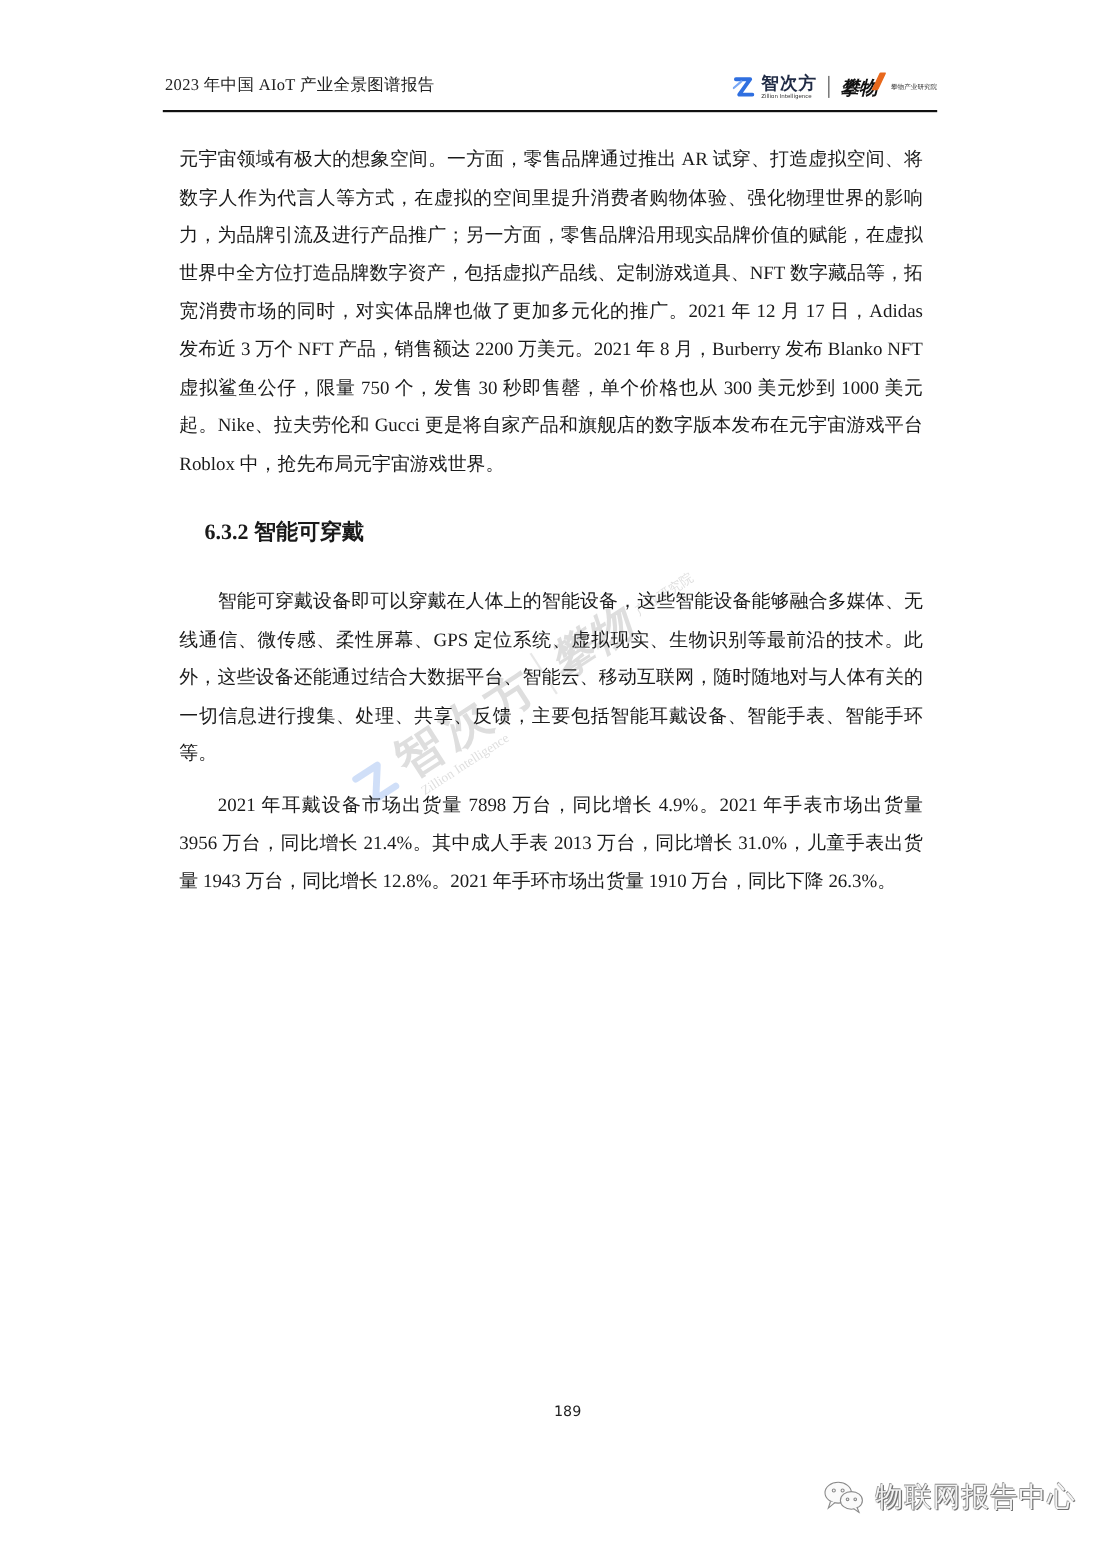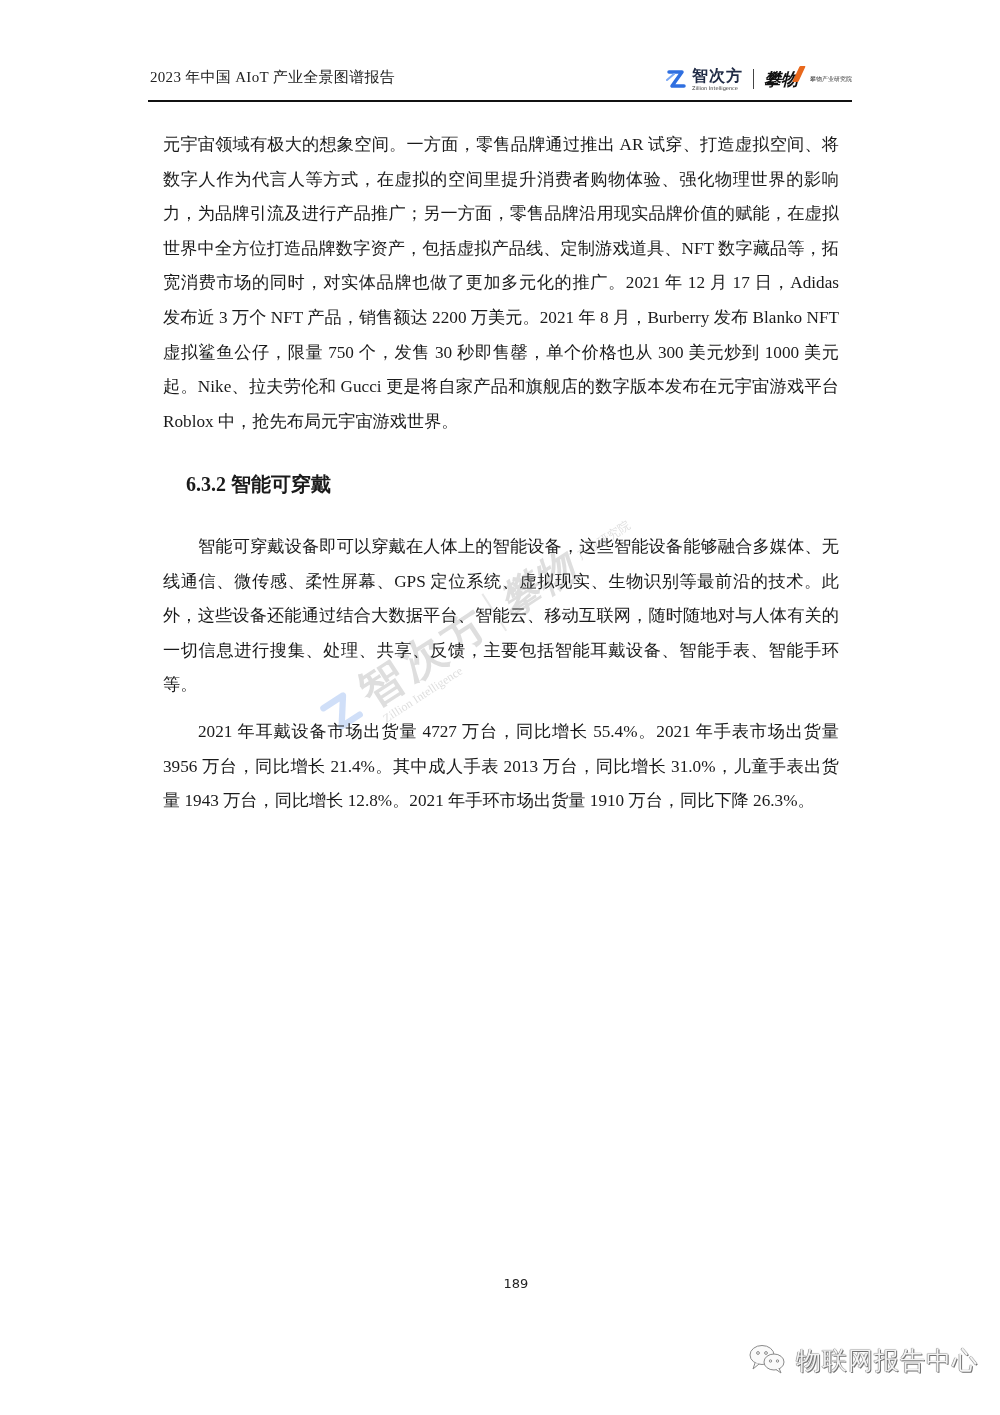--- a/index.html
+++ b/index.html
@@ -33,21 +33,21 @@
   .wm-mark { width: 36px; height: 40px; }
   .wm-cn { font-size: 44px; font-weight: bold; color: #8a8a8a; letter-spacing: 4px; }
   .wm-en { font-size: 12px; color: #8a8a8a; margin-top: -6px; margin-left: 50px; }
   .wm-sep { width: 2px; height: 44px; background: #aaa; }
   .wm-pan { font-size: 40px; font-weight: bold; font-style: italic; color: #8a8a8a; }
   .wm-pan-text { font-size: 12px; color: #8a8a8a; }
 
   .page-number { position: absolute; left: 16px; width: 1000px; top: 1276px; text-align: center;
                  font-family: "DejaVu Sans", "Liberation Sans", sans-serif; font-size: 13px; color: #222; }
 
-  .account-badge { position: absolute; left: 748px; top: 1344px; display: flex; gap: 8px; }
+  .account-badge { position: absolute; left: 748px; top: 1344px; display: flex; align-items: center; gap: 8px; }
   .wechat-icon { width: 40px; height: 30px; }
   .account-name { font-family: "DejaVu Sans", sans-serif; font-size: 25px; color: #f4f4f4; letter-spacing: 1px;
                   text-shadow: 0 0 1px #555, 1px 1px 0 #777, -0.5px -0.5px 0 #999; }
 </style>
 </head>
 <body>
 
 <div class="page">
 
   <div class="header">
@@ -80,21 +80,21 @@
     </div>
     <div class="wm-en">Zillion Intelligence</div>
   </div>
 
   <div class="body-text">
     <p class="para">元宇宙领域有极大的想象空间。一方面，零售品牌通过推出 AR 试穿、打造虚拟空间、将数字人作为代言人等方式，在虚拟的空间里提升消费者购物体验、强化物理世界的影响力，为品牌引流及进行产品推广；另一方面，零售品牌沿用现实品牌价值的赋能，在虚拟世界中全方位打造品牌数字资产，包括虚拟产品线、定制游戏道具、NFT 数字藏品等，拓宽消费市场的同时，对实体品牌也做了更加多元化的推广。2021 年 12 月 17 日，Adidas 发布近 3 万个 NFT 产品，销售额达 2200 万美元。2021 年 8 月，Burberry 发布 Blanko NFT 虚拟鲨鱼公仔，限量 750 个，发售 30 秒即售罄，单个价格也从 300 美元炒到 1000 美元起。Nike、拉夫劳伦和 Gucci 更是将自家产品和旗舰店的数字版本发布在元宇宙游戏平台 Roblox 中，抢先布局元宇宙游戏世界。</p>
     <div class="gap-sm"></div>
     <h3 class="section-heading">6.3.2  智能可穿戴</h3>
     <div class="gap-md"></div>
     <p class="para indent">智能可穿戴设备即可以穿戴在人体上的智能设备，这些智能设备能够融合多媒体、无线通信、微传感、柔性屏幕、GPS 定位系统、虚拟现实、生物识别等最前沿的技术。此外，这些设备还能通过结合大数据平台、智能云、移动互联网，随时随地对与人体有关的一切信息进行搜集、处理、共享、反馈，主要包括智能耳戴设备、智能手表、智能手环等。</p>
-    <p class="para indent">2021 年耳戴设备市场出货量 4727 万台，同比增长 55.4%。2021 年手表市场出货量 3956 万台，同比增长 21.4%。其中成人手表 2013 万台，同比增长 31.0%，儿童手表出货量 1943 万台，同比增长 12.8%。2021 年手环市场出货量 1910 万台，同比下降 26.3%。</p>
+    <p class="para indent">2021 年耳戴设备市场出货量 7898 万台，同比增长 4.9%。2021 年手表市场出货量 3956 万台，同比增长 21.4%。其中成人手表 2013 万台，同比增长 31.0%，儿童手表出货量 1943 万台，同比增长 12.8%。2021 年手环市场出货量 1910 万台，同比下降 26.3%。</p>
   </div>
 
   <div class="page-number">189</div>
 
   <div class="account-badge">
     <svg class="wechat-icon" viewBox="0 0 40 30">
       <ellipse cx="14" cy="11" rx="12" ry="9.5" fill="#fafafa" stroke="#8a8a8a" stroke-width="1"></ellipse>
       <path d="M7 19 L5 25 L11 20" fill="#fafafa" stroke="#8a8a8a" stroke-width="1"></path>
       <circle cx="10" cy="9" r="1.4" fill="none" stroke="#8a8a8a"></circle>
       <circle cx="18" cy="9" r="1.4" fill="none" stroke="#8a8a8a"></circle>

